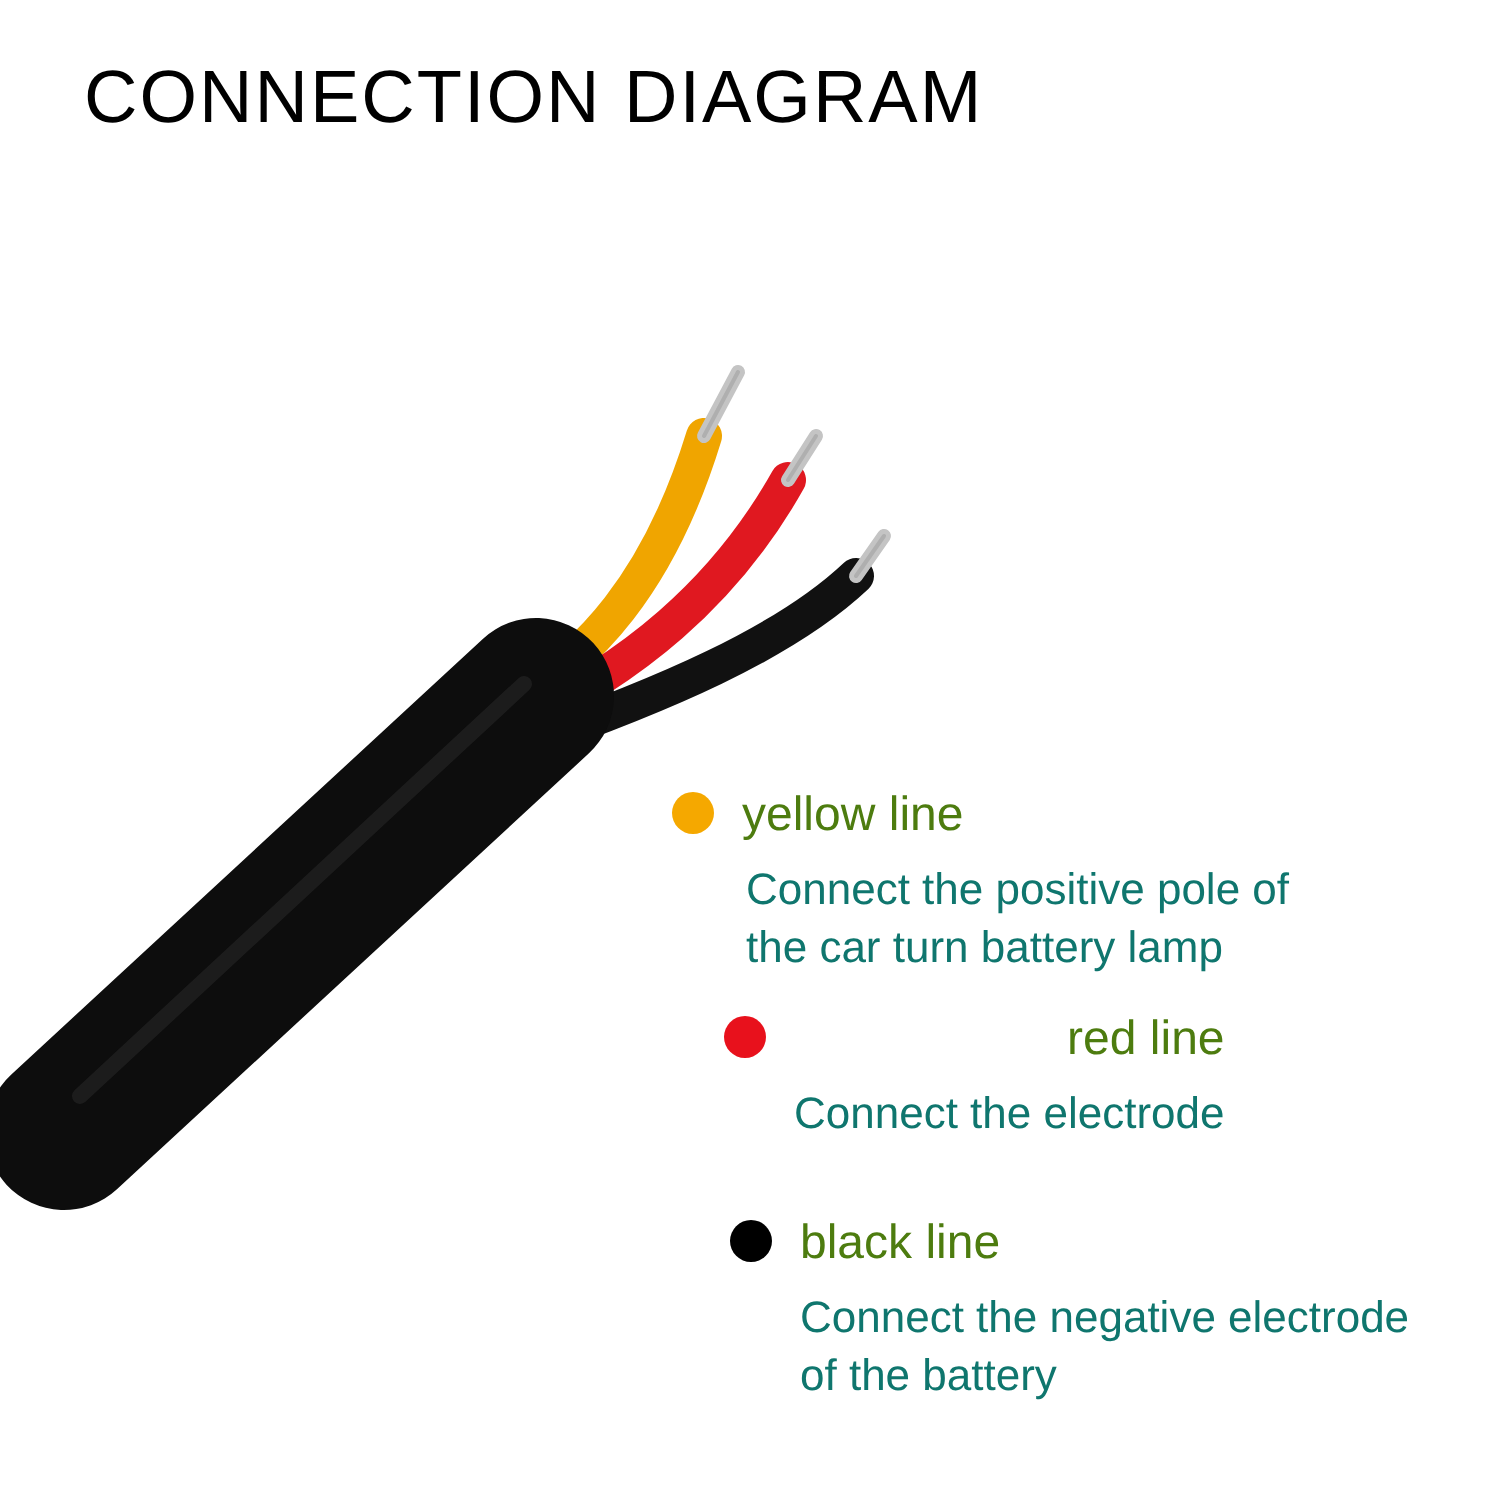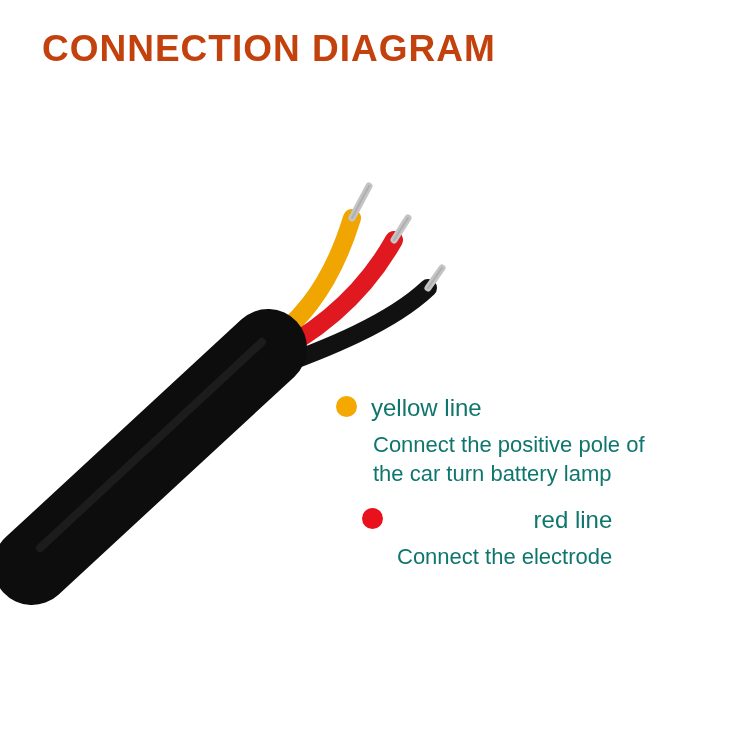--- a/index.html
+++ b/index.html
@@ -13,23 +13,23 @@
     width: 750px;
     height: 750px;
     background: #ffffff;
     overflow: hidden;
   }
   .title {
     position: absolute;
     left: 42px;
     top: 28px;
     font-size: 37px;
-    font-weight: 700;
+    font-weight: 400;
     letter-spacing: 1px;
-    color: #c2410c;
+    color: #000000;
     white-space: nowrap;
   }
   .cable-svg {
     position: absolute;
     left: 0;
     top: 0;
     width: 750px;
     height: 750px;
   }
   .legend-row {
@@ -41,21 +41,21 @@
     width: 21px;
     height: 21px;
     border-radius: 50%;
     flex: 0 0 auto;
     margin-right: 14px;
     margin-top: 2px;
   }
   .legend-texts { display: block; }
   .legend-label {
     font-size: 24px;
-    color: #0f766e;
+    color: #4d7c0f;
     line-height: 1.15;
     margin-bottom: 8px;
     white-space: nowrap;
   }
   .legend-desc {
     font-size: 22px;
     color: #0f766e;
     line-height: 1.35;
     white-space: nowrap;
   }
@@ -108,14 +108,22 @@
   </div>
 
   <div id="legend-row-1" class="legend-row">
     <div class="dot" style="background-color: rgb(232, 17, 28);"></div>
     <div class="legend-texts">
       <div class="legend-label">red line</div>
       <div class="legend-desc">Connect the electrode</div>
     </div>
   </div>
 
+  <div id="legend-row-2" class="legend-row">
+    <div class="dot" style="background-color: rgb(0, 0, 0);"></div>
+    <div class="legend-texts">
+      <div class="legend-label">black line</div>
+      <div class="legend-desc">Connect the negative electrode</div>
+      <div class="legend-desc">of the battery</div>
+    </div>
+  </div>
 
 </div>
 
 </body></html>

